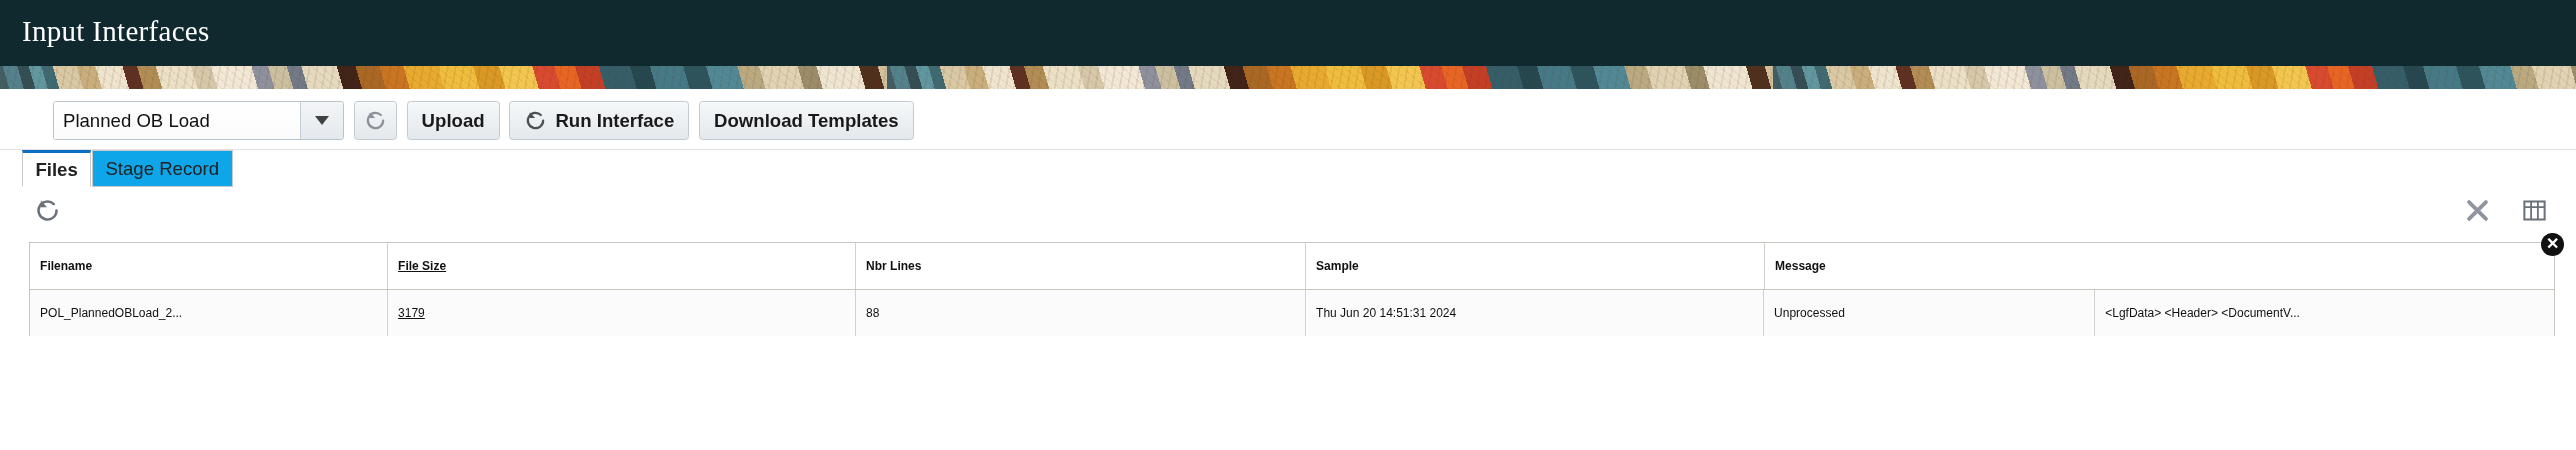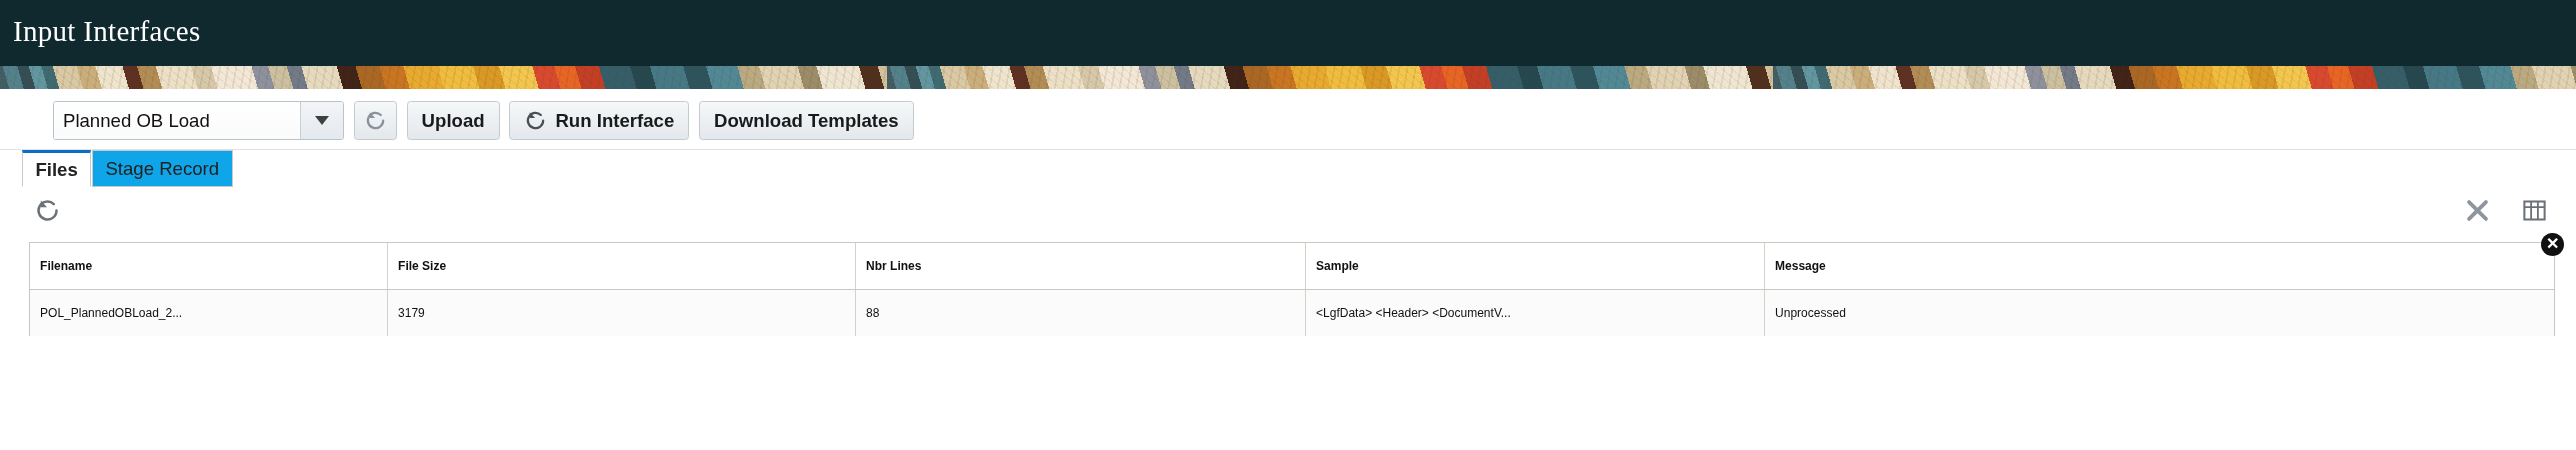--- a/index.html
+++ b/index.html
@@ -18,21 +18,21 @@
     height: 66px;
     background: #10292f;
     display: flex;
     align-items: center;
   }
   .app-title {
     font-family: "Liberation Serif", serif;
     font-size: 29px;
     color: #ffffff;
     letter-spacing: 0.3px;
-    padding-left: 13px;
+    padding-left: 22px;
     line-height: 1;
     margin-top: -3.5px;
   }
 
   
   .banner-strip {
     position: relative;
     width: 2576px;
     height: 23px;
     overflow: hidden;
@@ -252,21 +252,21 @@
     white-space: nowrap;
     overflow: hidden;
     text-overflow: ellipsis;
     height: 46px;
     display: flex;
     align-items: center;
   }
   .grid-row.head .cell { font-weight: bold; }
   .cell:last-child { border-right: none; }
   .c-filename  { width: 358px; }
-  .c-filesize  { width: 468px; }
+  .c-filesize  { width: 468px; text-decoration: underline; }
   .c-nbrlines  { width: 450px; }
   .c-modts     { width: 458px; }
   .c-sample    { width: 459px; }
   .c-message   { flex: 1; }
 
   .grid-close {
     position: absolute;
     right: -10.6px;
     top: -10.6px;
     width: 23px; height: 23px;
@@ -372,19 +372,20 @@
       <div class="cell c-filesize">File Size</div>
       <div class="cell c-nbrlines">Nbr Lines</div>
       <div class="cell c-sample">Sample</div>
       <div class="cell c-message">Message</div>
     </div>
 
     <div class="grid-row body">
       <div class="cell c-filename">POL_PlannedOBLoad_2...</div>
       <div class="cell c-filesize">3179</div>
       <div class="cell c-nbrlines">88</div>
+      <div class="cell c-modts">Thu Jun 20 14:51:31 2024</div>
+      <div class="cell c-message">Unprocessed</div>
       <div class="cell c-sample">&lt;LgfData&gt; &lt;Header&gt; &lt;DocumentV...</div>
-      <div class="cell c-message">Unprocessed</div>
     </div>
 
   </div>
 </div>
 
 
 </body></html>

